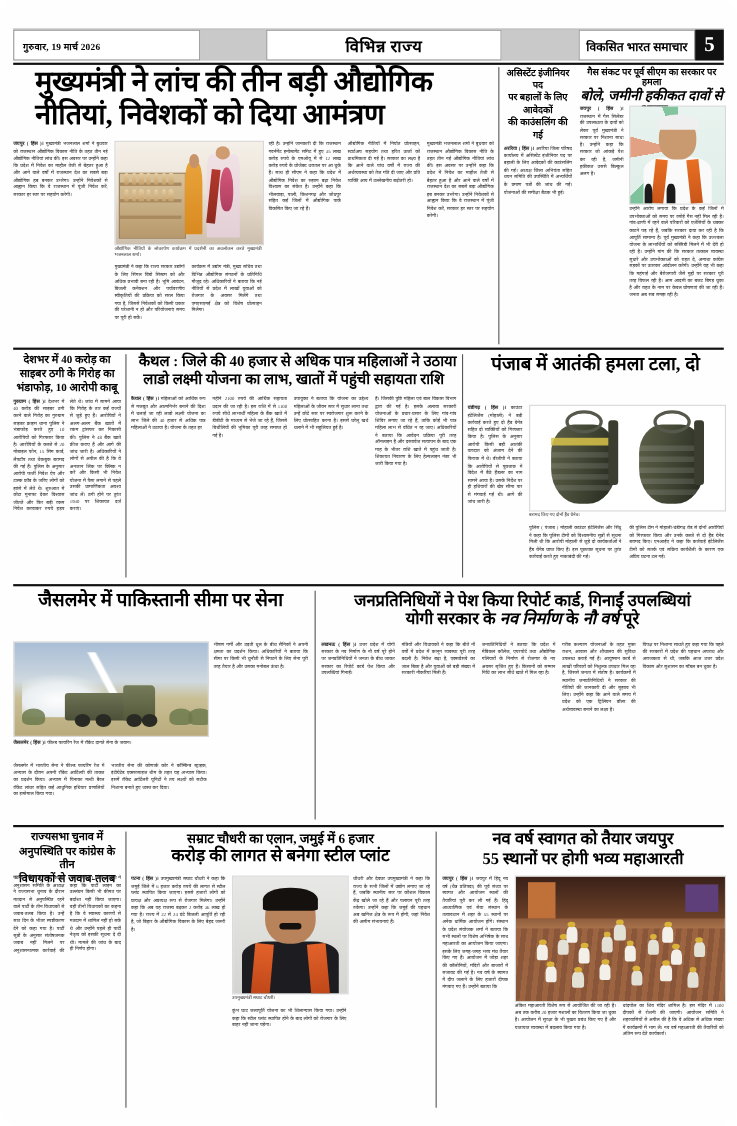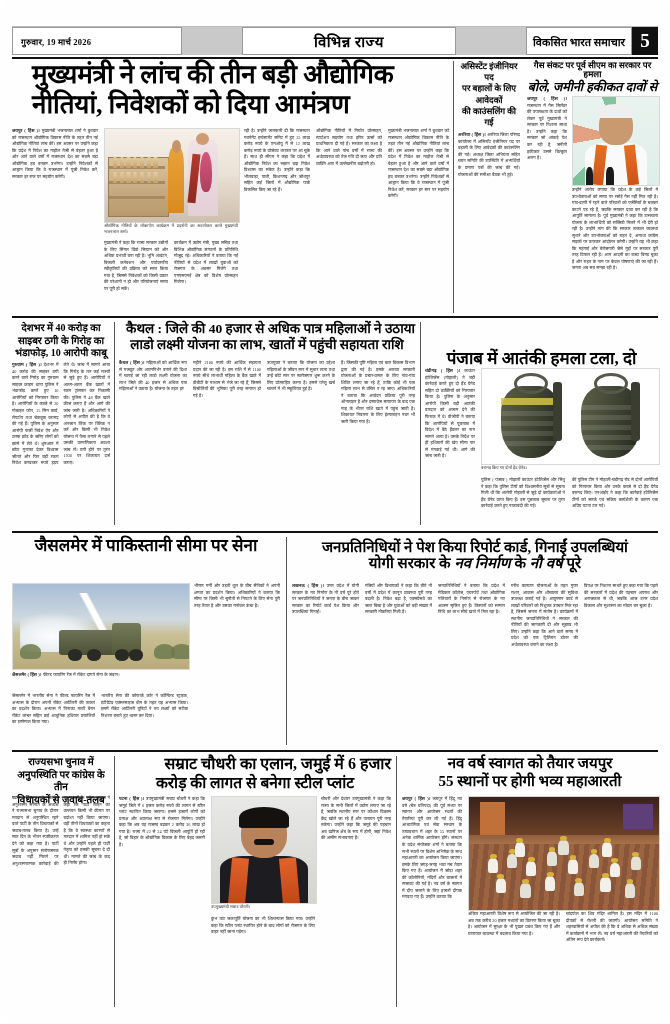--- a/index.html
+++ b/index.html
@@ -260,21 +260,21 @@
   <div class="body-col" style="position:absolute;left:267px;top:360px;width:68px;height:165px;">
     <span>उपायुक्त ने बताया कि योजना का उद्देश्य महिलाओं के जीवन स्तर में सुधार लाना तथा उन्हें छोटे स्तर पर स्वरोजगार शुरू करने के लिए प्रोत्साहित करना है। इससे घरेलू खर्च चलाने में भी सहूलियत हुई है।</span>
   </div>
   <div class="body-col" style="position:absolute;left:341px;top:360px;width:74px;height:165px;">
     <span>हैं। जिसकी पुष्टि महिला एवं बाल विकास विभाग द्वारा की गई है। इसके अलावा सरकारी योजनाओं के प्रचार-प्रसार के लिए गांव-गांव शिविर लगाए जा रहे हैं, ताकि कोई भी पात्र महिला लाभ से वंचित न रह जाए।</span>
     <span>अधिकारियों ने बताया कि आवेदन प्रक्रिया पूरी तरह ऑनलाइन है और दस्तावेज सत्यापन के बाद एक माह के भीतर राशि खाते में पहुंच जाती है। शिकायत निवारण के लिए हेल्पलाइन नंबर भी जारी किया गया है।</span>
   </div>
 
   <div class="thin" style="left:420px;top:322px;width:1px;height:203px;"></div>
 
-  <div style="position:absolute;left:425px;top:322px;width:233px;margin-top:28px;">
+  <div style="position:absolute;left:425px;top:322px;width:233px;">
     <div class="hl hl-lg" style="text-align:center;">पंजाब में आतंकी हमला टला, दो</div>
   </div>
   <div class="body-col" style="position:absolute;left:425px;top:368px;width:50px;height:157px;">
     <span class="dateline">चंडीगढ़ ( हिंस )।</span>
     <span>काउंटर इंटेलिजेंस (मोहाली) ने बड़ी कार्रवाई करते हुए दो हैंड ग्रेनेड सहित दो व्यक्तियों को गिरफ्तार किया है। पुलिस के अनुसार आरोपी किसी बड़ी आतंकी वारदात को अंजाम देने की फिराक में थे।</span>
     <span>डीजीपी ने बताया कि आरोपियों से पूछताछ में विदेश में बैठे हैंडलर का नाम सामने आया है। उसके निर्देश पर ही हथियारों की खेप सीमा पार से मंगवाई गई थी। आगे की जांच जारी है।</span>
   </div>
 
   <div class="photo p-gren" style="position:absolute;left:481px;top:368px;width:177px;height:95px;">
     <div class="ph-inner">
@@ -383,21 +383,21 @@
   <div class="body-col cols2" style="position:absolute;left:12px;top:795px;width:98px;height:212px;">
     <span class="dateline">पटना ( हिंस )।</span>
     <span>प्रदेश कांग्रेस अनुशासन समिति के अध्यक्ष ने राज्यसभा चुनाव के दौरान मतदान से अनुपस्थित रहने वाले पार्टी के तीन विधायकों से जवाब-तलब किया है। उन्हें सात दिन के भीतर स्पष्टीकरण देने को कहा गया है।</span>
     <span>पार्टी सूत्रों के अनुसार संतोषजनक जवाब नहीं मिलने पर अनुशासनात्मक कार्रवाई की जा सकती है। प्रदेश अध्यक्ष ने कहा कि पार्टी लाइन का उल्लंघन किसी भी कीमत पर बर्दाश्त नहीं किया जाएगा।</span>
     <span>वहीं तीनों विधायकों का कहना है कि वे स्वास्थ्य कारणों से मतदान में शामिल नहीं हो सके थे और उन्होंने पहले ही पार्टी नेतृत्व को इसकी सूचना दे दी थी। मामले की जांच के बाद ही निर्णय होगा।</span>
   </div>
 
   <div class="thin" style="left:114px;top:756px;width:1px;height:251px;"></div>
 
   <div style="position:absolute;left:119px;top:756px;width:272px;">
-    <div class="hl" style="font-size:16px;text-align:right;">सम्राट चौधरी का एलान, जमुई में 6 हजार</div>
+    <div class="hl" style="font-size:12px;text-align:center;">सम्राट चौधरी का एलान, जमुई में 6 हजार</div>
     <div class="hl" style="font-size:15.5px;text-align:center;margin-top:2px;">करोड़ की लागत से बनेगा स्टील प्लांट</div>
   </div>
   <div class="body-col" style="position:absolute;left:119px;top:796px;width:86px;height:211px;">
     <span class="dateline">पटना ( हिंस )।</span>
     <span>उपमुख्यमंत्री सम्राट चौधरी ने कहा कि जमुई जिले में 6 हजार करोड़ रुपये की लागत से स्टील प्लांट स्थापित किया जाएगा। इससे हजारों लोगों को प्रत्यक्ष और अप्रत्यक्ष रूप से रोजगार मिलेगा।</span>
     <span>उन्होंने कहा कि अब यह राजस्व बढ़कर 2 करोड़ 36 लाख हो गया है। राज्य में 22 से 24 घंटे बिजली आपूर्ति हो रही है, जो बिहार के औद्योगिक विकास के लिए बेहद जरूरी है।</span>
   </div>
 
   <div class="photo p-bihar" style="position:absolute;left:211px;top:796px;width:104px;height:106px;">
     <div class="ph-inner">

